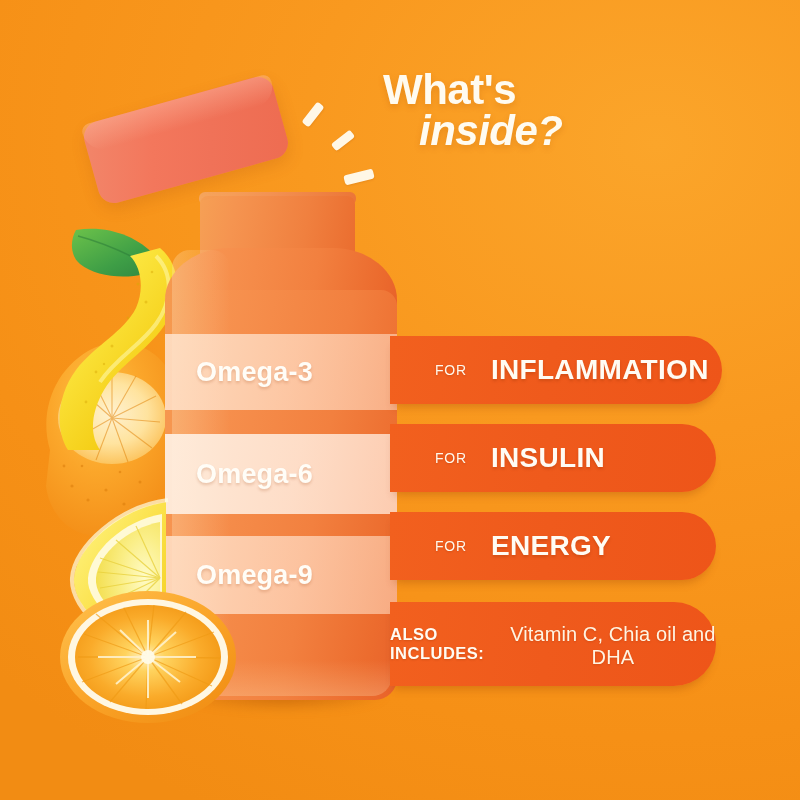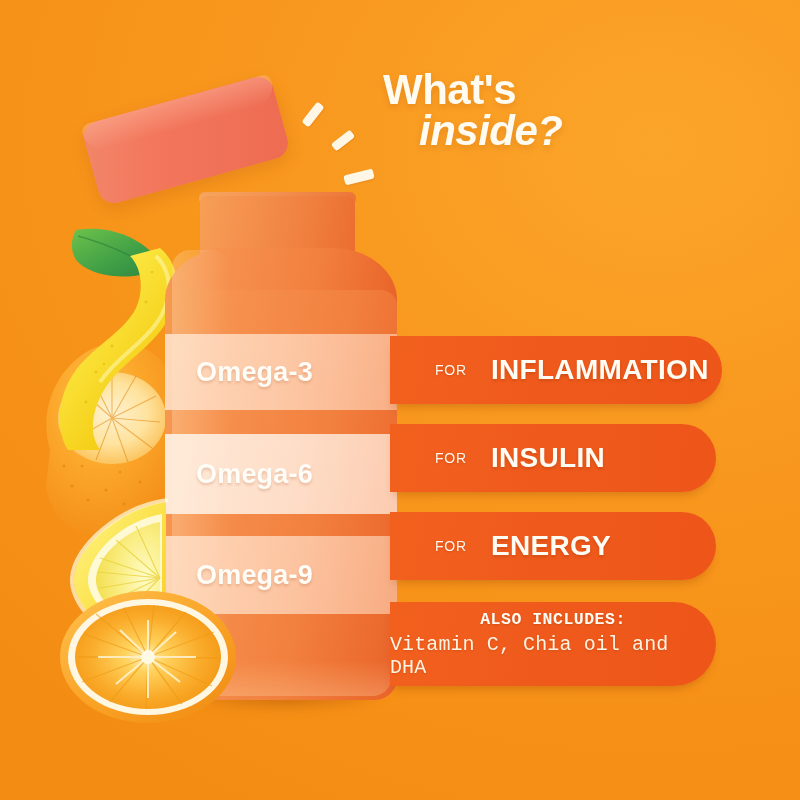--- a/index.html
+++ b/index.html
@@ -93,29 +93,30 @@
     color:#FFF8EC;font-weight:400;font-size:14px;letter-spacing:.8px;
     margin-left:45px;text-shadow:0 1px 2px rgba(140,45,0,.28);
   }
   .pill .benefit{
     color:#FFFCF4;font-weight:700;font-size:28px;letter-spacing:.3px;
     margin-left:24px;text-shadow:0 2px 3px rgba(140,45,0,.28);
   }
   .pill-1{top:336px;height:68px;width:332px;}
   .pill-2{top:424px;height:68px;width:326px;}
   .pill-3{top:512px;height:68px;width:326px;}
-  .pill-4{top:602px;height:84px;width:326px;flex-direction:column;
-          align-items:center;justify-content:center;border-radius:0 46px 46px 0;font-family:Liberation Mono, monospace;}
+  .pill-4{top:602px;height:84px;width:326px;flex-direction:row;
+          align-items:center;justify-content:center;border-radius:0 46px 46px 0;}
   .also-hd{
     color:#FFFCF4;font-weight:700;font-size:16.5px;letter-spacing:.5px;
     text-shadow:0 1px 2px rgba(140,45,0,.28);
   }
   .also-body{
     color:#FFF4E2;font-weight:400;font-size:20px;letter-spacing:.1px;margin-top:4px;
     text-shadow:0 1px 2px rgba(140,45,0,.24);
+    text-align:center;
   }
   
   .heading{
     position:absolute;left:383px;top:70px;
     color:#FFFBF0;font-weight:700;font-size:42px;line-height:.97;
     letter-spacing:-.5px;
     text-shadow:0 3px 6px rgba(160,70,5,.20);
   }
   .heading .l2{display:block;margin-left:36px;font-style:italic;}
 </style>

